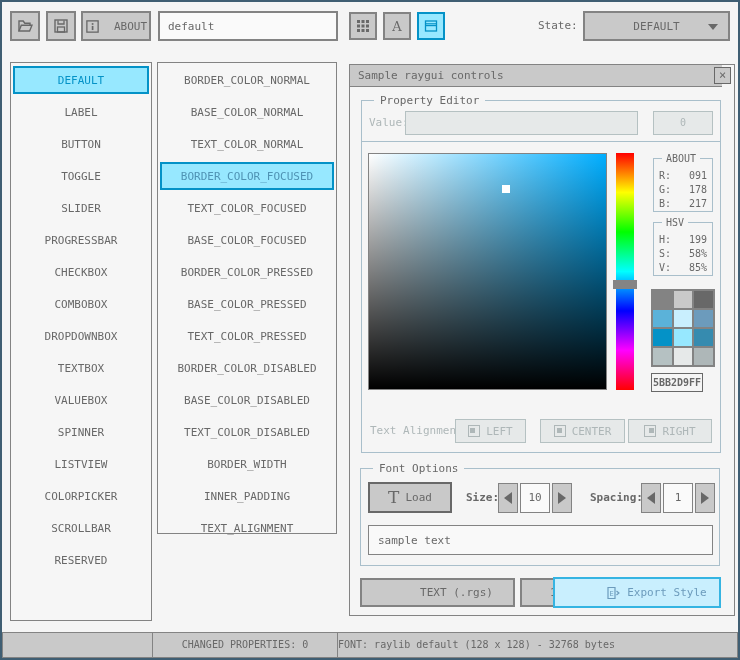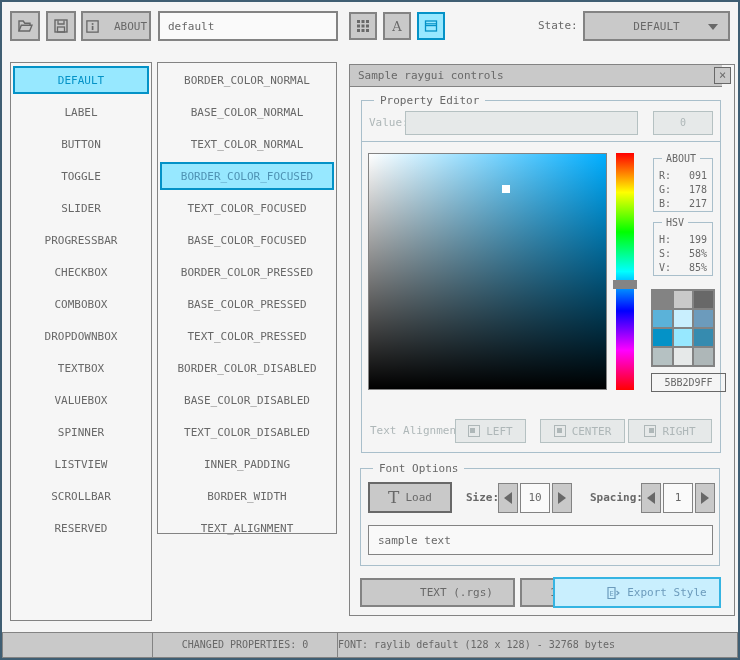--- a/index.html
+++ b/index.html
@@ -106,22 +106,22 @@
   .cc-rgba { top:93px; } .cc-hsv { top:157px; }
   .cc-box > .gb-label { position:absolute; top:-6px; left:8px; background:#f5f5f5; padding:0 4px; font-size:10px; }
   .kv-row { display:flex; justify-content:space-between; line-height:14px; }
   .palette {
     position:absolute; left:301px; top:224px; width:64px; height:78px;
     background:#838383; display:grid; grid-template-columns:repeat(3,1fr);
     gap:2px; padding:2px;
   }
   .palette-cell { cursor:pointer; }
   .hex-box {
-    position:absolute; left:301px; top:308px; width:75px; height:19px;
-    border:1px solid #686868; text-align:center; line-height:17px; font-size:10px;
+    position:absolute; left:301px; top:308px; width:52px; height:19px;
+    border:1px solid #686868; text-align:center; line-height:17px; font-size:10px;font-weight:bold;
   }
   
   .ta-label { position:absolute; left:20px; top:354px; height:24px; line-height:24px; }
   .ta-btn {
     position:absolute; top:354px; height:24px; background:#e6e9e9;
     border:1px solid #b5c1c2; color:#aeb7b8; display:flex;
     align-items:center; justify-content:center; gap:6px; cursor:default;
   }
   .ta-left{ left:105px; width:71px; } .ta-center{ left:190px; width:85px; } .ta-right{ left:278px; width:84px; }
   .align-ic { width:12px; height:12px; border:1px solid #aeb7b8; position:relative; display:inline-block; }
@@ -243,41 +243,42 @@
         <div class="list-item">TOGGLE</div>
         <div class="list-item">SLIDER</div>
         <div class="list-item">PROGRESSBAR</div>
         <div class="list-item">CHECKBOX</div>
         <div class="list-item">COMBOBOX</div>
         <div class="list-item">DROPDOWNBOX</div>
         <div class="list-item">TEXTBOX</div>
         <div class="list-item">VALUEBOX</div>
         <div class="list-item">SPINNER</div>
         <div class="list-item">LISTVIEW</div>
+        <div class="list-item">COLORPICKER</div>
         <div class="list-item">SCROLLBAR</div>
         <div class="list-item">RESERVED</div>
       </div>
   </div>
 
   <div class="panel panel-mid">
     <div class="list">
         <div class="list-item">BORDER_COLOR_NORMAL</div>
         <div class="list-item">BASE_COLOR_NORMAL</div>
         <div class="list-item">TEXT_COLOR_NORMAL</div>
         <div class="list-item selected">BORDER_COLOR_FOCUSED</div>
         <div class="list-item">TEXT_COLOR_FOCUSED</div>
         <div class="list-item">BASE_COLOR_FOCUSED</div>
         <div class="list-item">BORDER_COLOR_PRESSED</div>
         <div class="list-item">BASE_COLOR_PRESSED</div>
         <div class="list-item">TEXT_COLOR_PRESSED</div>
         <div class="list-item">BORDER_COLOR_DISABLED</div>
         <div class="list-item">BASE_COLOR_DISABLED</div>
         <div class="list-item">TEXT_COLOR_DISABLED</div>
+        <div class="list-item">BORDER_WIDTH</div>
         <div class="list-item">INNER_PADDING</div>
-        <div class="list-item">BORDER_WIDTH</div>
         <div class="list-item">TEXT_ALIGNMENT</div>
       </div>
   </div>
 
   <div class="win">
     <div class="win-title">Sample raygui controls</div>
     <div class="win-close">
       <span>×</span>
     </div>
 

